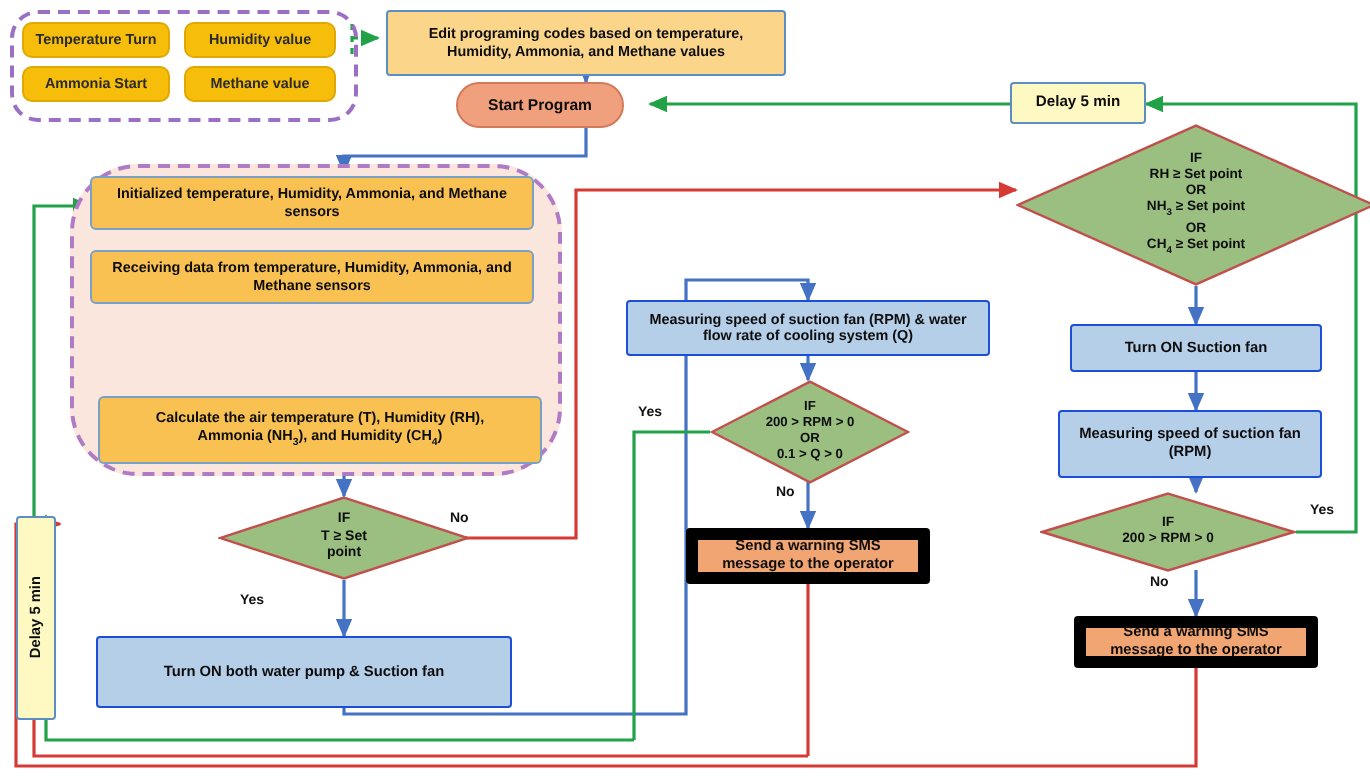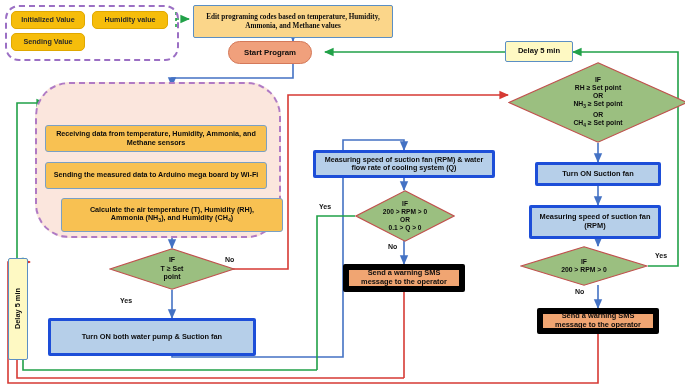--- a/index.html
+++ b/index.html
@@ -3,21 +3,21 @@
 <meta charset="utf-8">
 <style>
   html,body{margin:0;padding:0;background:#ffffff;}
   body{width:685px;height:389px;font-family:"Liberation Sans",sans-serif;overflow:hidden;}
   #canvas{position:relative;width:685px;height:389px;}
   svg#wires{position:absolute;left:0;top:0;width:685px;height:389px;}
 
   .node{position:absolute;box-sizing:border-box;display:flex;align-items:center;justify-content:center;
         text-align:center;font-weight:bold;color:#0d0d0d;line-height:1.18;z-index:3;}
   .proc-yellow{background:#f8c152;border:1px solid #7aa0c4;border-radius:3px;}
-  .proc-blue{background:#b6cfe9;border:3px solid #1d4ed8;border-radius:2px;}
+  .proc-blue{background:#b6cfe9;border:1px solid #1d4ed8;border-radius:2px;}
   .proc-orange{background:#f0a572;border:6px solid #000000;border-radius:2px;}
   .value-box{background:#f6bd0b;border:1px solid #e0a800;border-radius:5px;color:#2b2b2b;}
   .edit-box{background:#fbd68a;border:1px solid #5b8fc4;border-radius:2px;}
   .delay-box{background:#fef9c3;border:1px solid #5b8fc4;border-radius:2px;}
   .terminator{background:#f0a07c;border:1px solid #d4795a;border-radius:22px;}
 
   .group-dash{position:absolute;border:2px dashed #9b6fc4;border-radius:14px;z-index:1;}
   .group-pink{position:absolute;border:2px dashed #b07ac4;border-radius:34px;background:#fbe6dd;z-index:1;}
 
   .diamond{position:absolute;z-index:3;}
@@ -94,35 +94,36 @@
 
       <path d="M505,52 L385,52 L385,52 L325,52" stroke="#21a148" marker-end="url(#ag)"></path>
 
       <path d="M598,334 L598,383 L8,383 L8,352" stroke="#d63a34"></path>
       <path d="M8,352 L8,268 L8,268" stroke="#d63a34"></path>
       <path d="M8,268 L8,262 L30,262" stroke="#d63a34" marker-end="url(#ar)"></path>
     </g>
   </svg>
 
   <div class="group-dash" style="left:5px;top:5px;width:170px;height:52px;"></div>
-  <div class="node value-box" style="left:11px;top:11px;width:74px;height:18px;font-size:7.2px;">Initialized Value</div>
+  <div class="node value-box" style="left:11px;top:11px;width:74px;height:18px;font-size:7.2px;">Temperature Turn</div>
   <div class="node value-box" style="left:92px;top:11px;width:76px;height:18px;font-size:7.2px;">Humidity value</div>
-  <div class="node value-box" style="left:11px;top:33px;width:74px;height:18px;font-size:7.2px;">Sending Value</div>
-
-  <div class="node edit-box" style="left:193px;top:5px;width:200px;height:33px;font-size:7.2px;padding:0 4px;font-family:Liberation Serif, serif;">Edit programing codes based on temperature, Humidity, Ammonia, and Methane values</div>
+  <div class="node value-box" style="left:11px;top:33px;width:74px;height:18px;font-size:7.2px;">Ammonia Start</div>
+  <div class="node value-box" style="left:92px;top:33px;width:76px;height:18px;font-size:7.2px;">Methane value</div>
+
+  <div class="node edit-box" style="left:193px;top:5px;width:200px;height:33px;font-size:7.2px;padding:0 4px;">Edit programing codes based on temperature, Humidity, Ammonia, and Methane values</div>
 
   <div class="node terminator" style="left:228px;top:41px;width:84px;height:23px;font-size:7.8px;">Start Program</div>
 
   <div class="node delay-box" style="left:505px;top:41px;width:68px;height:21px;font-size:7.6px;">Delay 5 min</div>
 
   <div class="group-pink" style="left:35px;top:82px;width:242px;height:152px;"></div>
 
+  <div class="node proc-yellow" style="left:45px;top:88px;width:222px;height:27px;font-size:7.2px;padding:0 4px;">Initialized temperature,  Humidity, Ammonia, and Methane sensors</div>
   <div class="node proc-yellow" style="left:45px;top:125px;width:222px;height:27px;font-size:7.2px;padding:0 4px;">Receiving data from temperature,  Humidity, Ammonia, and Methane sensors</div>
-  <div class="node proc-yellow" style="left:45px;top:162px;width:222px;height:27px;font-size:7.2px;padding:0 4px;">Sending the measured data to Arduino mega board by Wi-Fi</div>
-  <div class="node proc-yellow" style="left:61px;top:198px;width:222px;height:28px;font-size:7.2px;padding:16px 4px;justify-content:center;">
+  <div class="node proc-yellow" style="left:49px;top:198px;width:222px;height:28px;font-size:7.2px;padding:16px 4px;justify-content:center;">
     <div>
       <span>Calculate the air temperature (T), Humidity (RH),</span><br>
       <span>Ammonia (NH</span><sub>3</sub><span>), and Humidity (CH</span><sub>4</sub><span>)</span>
     </div>
   </div>
 
   <div class="diamond" style="left:109px;top:248px;width:126px;height:42px;">
     <svg class="dshape" viewBox="0 0 126 42" preserveAspectRatio="none">
       <polygon points="63,0.8 125,21 63,41.2 1,21" fill="#9bbf80" stroke="#c0504d" stroke-width="1.2"></polygon>
     </svg>

